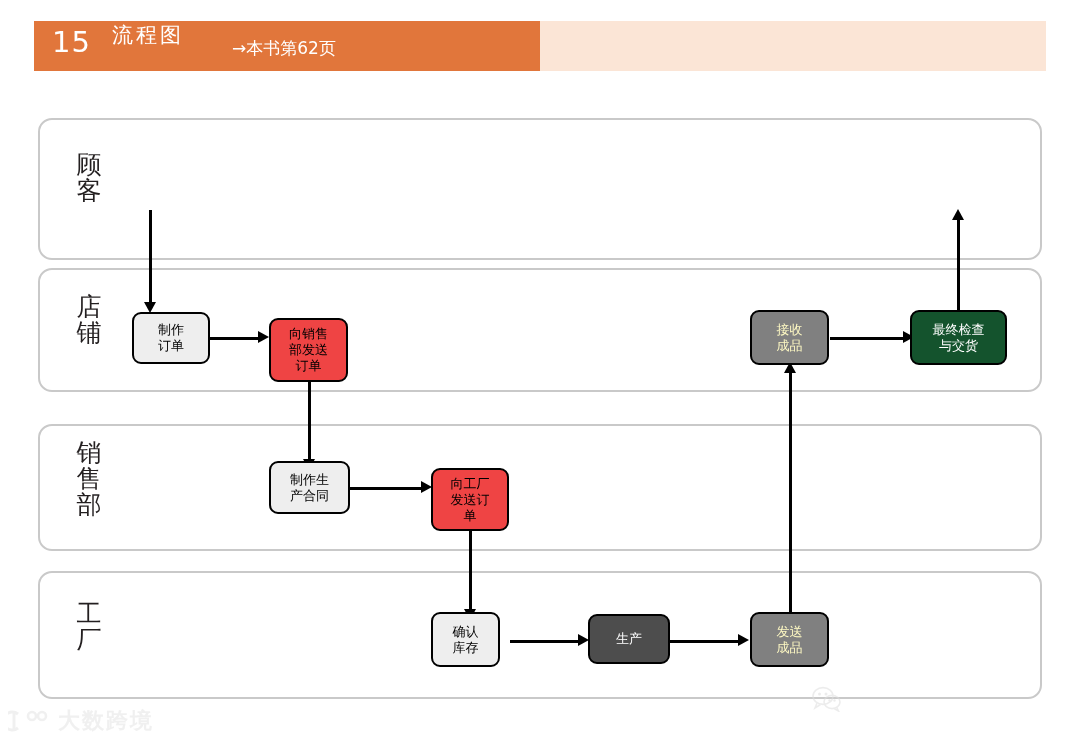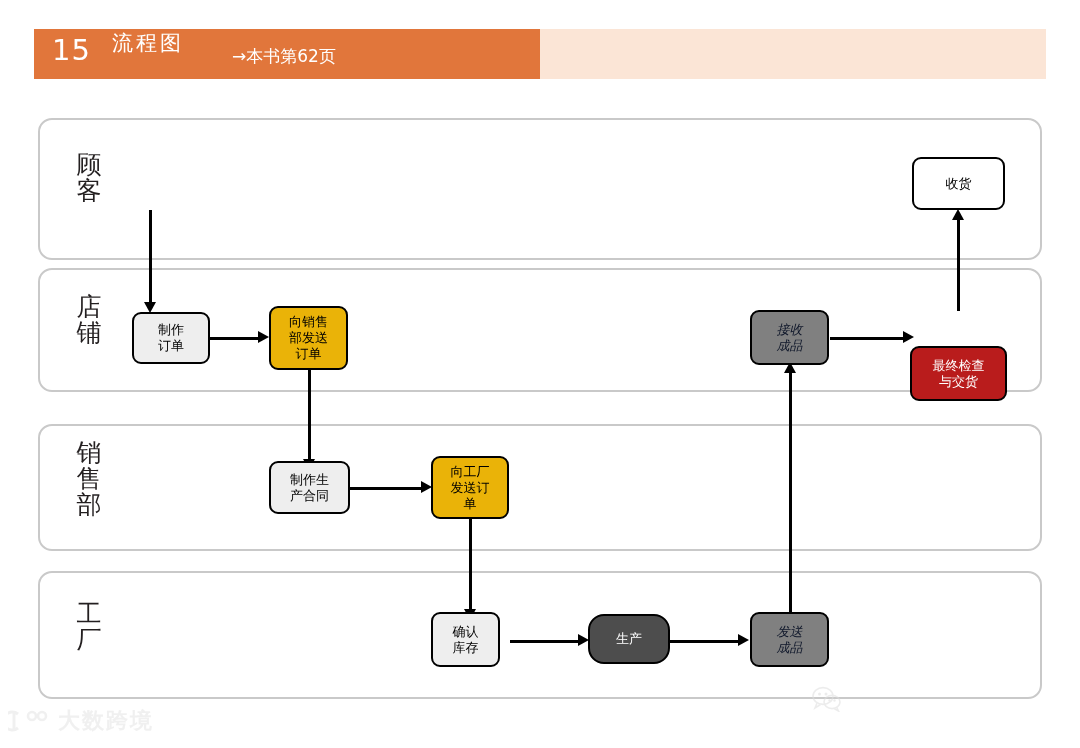--- a/index.html
+++ b/index.html
@@ -5,21 +5,21 @@
   html,body{margin:0;padding:0;}
   body{
     width:1080px;height:748px;
     background:#ffffff;
     font-family:"DejaVu Sans","Liberation Sans",sans-serif;
     overflow:hidden;position:relative;
   }
   #stage{position:absolute;left:0;top:0;width:1080px;height:748px;}
 
   
-  .header-wrap{position:absolute;left:34px;top:29px;width:1012px;height:42px;}
+  .header-wrap{position:absolute;left:34px;top:21px;width:1012px;height:42px;}
   .header-bg{position:absolute;left:0;top:0;width:1012px;height:50px;background:#fbe5d6;}
   .header-orange{position:absolute;left:0;top:0;width:506px;height:50px;background:#e1763b;}
   .header-num{position:absolute;left:18px;top:4px;font-size:29px;color:#ffffff;
     font-family:"DejaVu Sans","Liberation Sans",sans-serif;letter-spacing:1px;}
   .header-title{position:absolute;left:78px;top:0px;font-size:21px;color:#ffffff;
     font-family:"DejaVu Sans","Liberation Sans",sans-serif;letter-spacing:3px;}
   .header-sub{position:absolute;left:198px;top:16px;font-size:17px;color:#ffffff;
     font-family:"DejaVu Sans","Liberation Sans",sans-serif;text-align:right;}
   .header-desc{position:absolute;left:517px;top:6px;width:488px;font-size:13.5px;
     line-height:17px;color:#231f20;font-family:"DejaVu Sans","Liberation Sans",sans-serif;}
@@ -32,24 +32,24 @@
     letter-spacing:0px;}
 
   
   .node{position:absolute;box-sizing:border-box;border:2.5px solid #000000;
     border-radius:9px;display:flex;align-items:center;justify-content:center;
     text-align:center;font-size:13px;line-height:16px;
     font-family:"DejaVu Sans","Liberation Sans",sans-serif;color:#000000;
     background:#ffffff;}
   .node.fill-white{background:#ffffff;color:#000;}
   .node.fill-light{background:#eeeeee;color:#000;}
-  .node.fill-mid{background:#eab308;color:#000;}
-  .node.fill-dark{background:#808080;color:#0f172a;font-style:italic;}
+  .node.fill-mid{background:#ef4444;color:#000;margin-top:12px;}
+  .node.fill-dark{background:#808080;color:#fef9c3;}
   .node.fill-darker{background:#4d4d4d;color:#ffffff;}
-  .node.fill-black{background:#b91c1c;color:#ffffff;margin-top:36px;}
+  .node.fill-black{background:#14532d;color:#ffffff;}
 
   
   .conn{position:absolute;background:#000000;}
   .conn-v{width:2.5px;}
   .conn-h{height:2.5px;}
   .arrow{position:absolute;width:0;height:0;}
   .arrow-down{border-left:6px solid transparent;border-right:6px solid transparent;
     border-top:11px solid #000;}
   .arrow-up{border-left:6px solid transparent;border-right:6px solid transparent;
     border-bottom:11px solid #000;}
@@ -115,37 +115,36 @@
   <div class="conn conn-v" style="left:789px;top:372px;height:240px;"></div>
   <div class="arrow arrow-up" style="left:784px;top:362px;"></div>
 
   <div class="conn conn-h" style="left:830px;top:337px;width:78px;"></div>
   <div class="arrow arrow-right" style="left:903px;top:331px;"></div>
 
   <div class="conn conn-v" style="left:957px;top:218px;height:93px;"></div>
   <div class="arrow arrow-up" style="left:952px;top:209px;"></div>
 
 
-  <div class="node fill-white" style="left:912px;top:157px;width:93px;height:53px;">收货</div>
 
   <div class="node fill-light" style="left:112px;top:312px;width:78px;height:52px;margin-left:20px;">制作<br>订单</div>
 
   <div class="node fill-mid" style="left:269px;top:306px;width:79px;height:64px;">向销售<br>部发送<br>订单</div>
 
   <div class="node fill-dark" style="left:750px;top:310px;width:79px;height:55px;">接收<br>成品</div>
 
   <div class="node fill-black" style="left:910px;top:310px;width:97px;height:55px;">最终检查<br>与交货</div>
 
   <div class="node fill-light" style="left:269px;top:461px;width:81px;height:53px;">制作生<br>产合同</div>
 
   <div class="node fill-mid" style="left:431px;top:456px;width:78px;height:63px;">向工厂<br>发送订<br>单</div>
 
   <div class="node fill-light" style="left:431px;top:612px;width:69px;height:55px;">确认<br>库存</div>
 
-  <div class="node fill-darker" style="left:588px;top:614px;width:82px;height:50px;border-radius:16px;">生产</div>
+  <div class="node fill-darker" style="left:588px;top:614px;width:82px;height:50px;">生产</div>
 
   <div class="node fill-dark" style="left:750px;top:612px;width:79px;height:55px;">发送<br>成品</div>
 
   <div class="wm wm-right">
     <svg width="30" height="26" viewBox="0 0 30 26">
       <ellipse cx="11" cy="10" rx="10" ry="8.4" fill="none" stroke="#dedede" stroke-width="1.6"></ellipse>
       <path d="M5 17 L3 22 L8.5 18.5" fill="none" stroke="#dedede" stroke-width="1.6"></path>
       <circle cx="7.5" cy="8" r="1.5" fill="#dedede"></circle>
       <circle cx="14" cy="8" r="1.5" fill="#dedede"></circle>
       <ellipse cx="20" cy="16" rx="8" ry="6.6" fill="none" stroke="#dedede" stroke-width="1.6"></ellipse>

